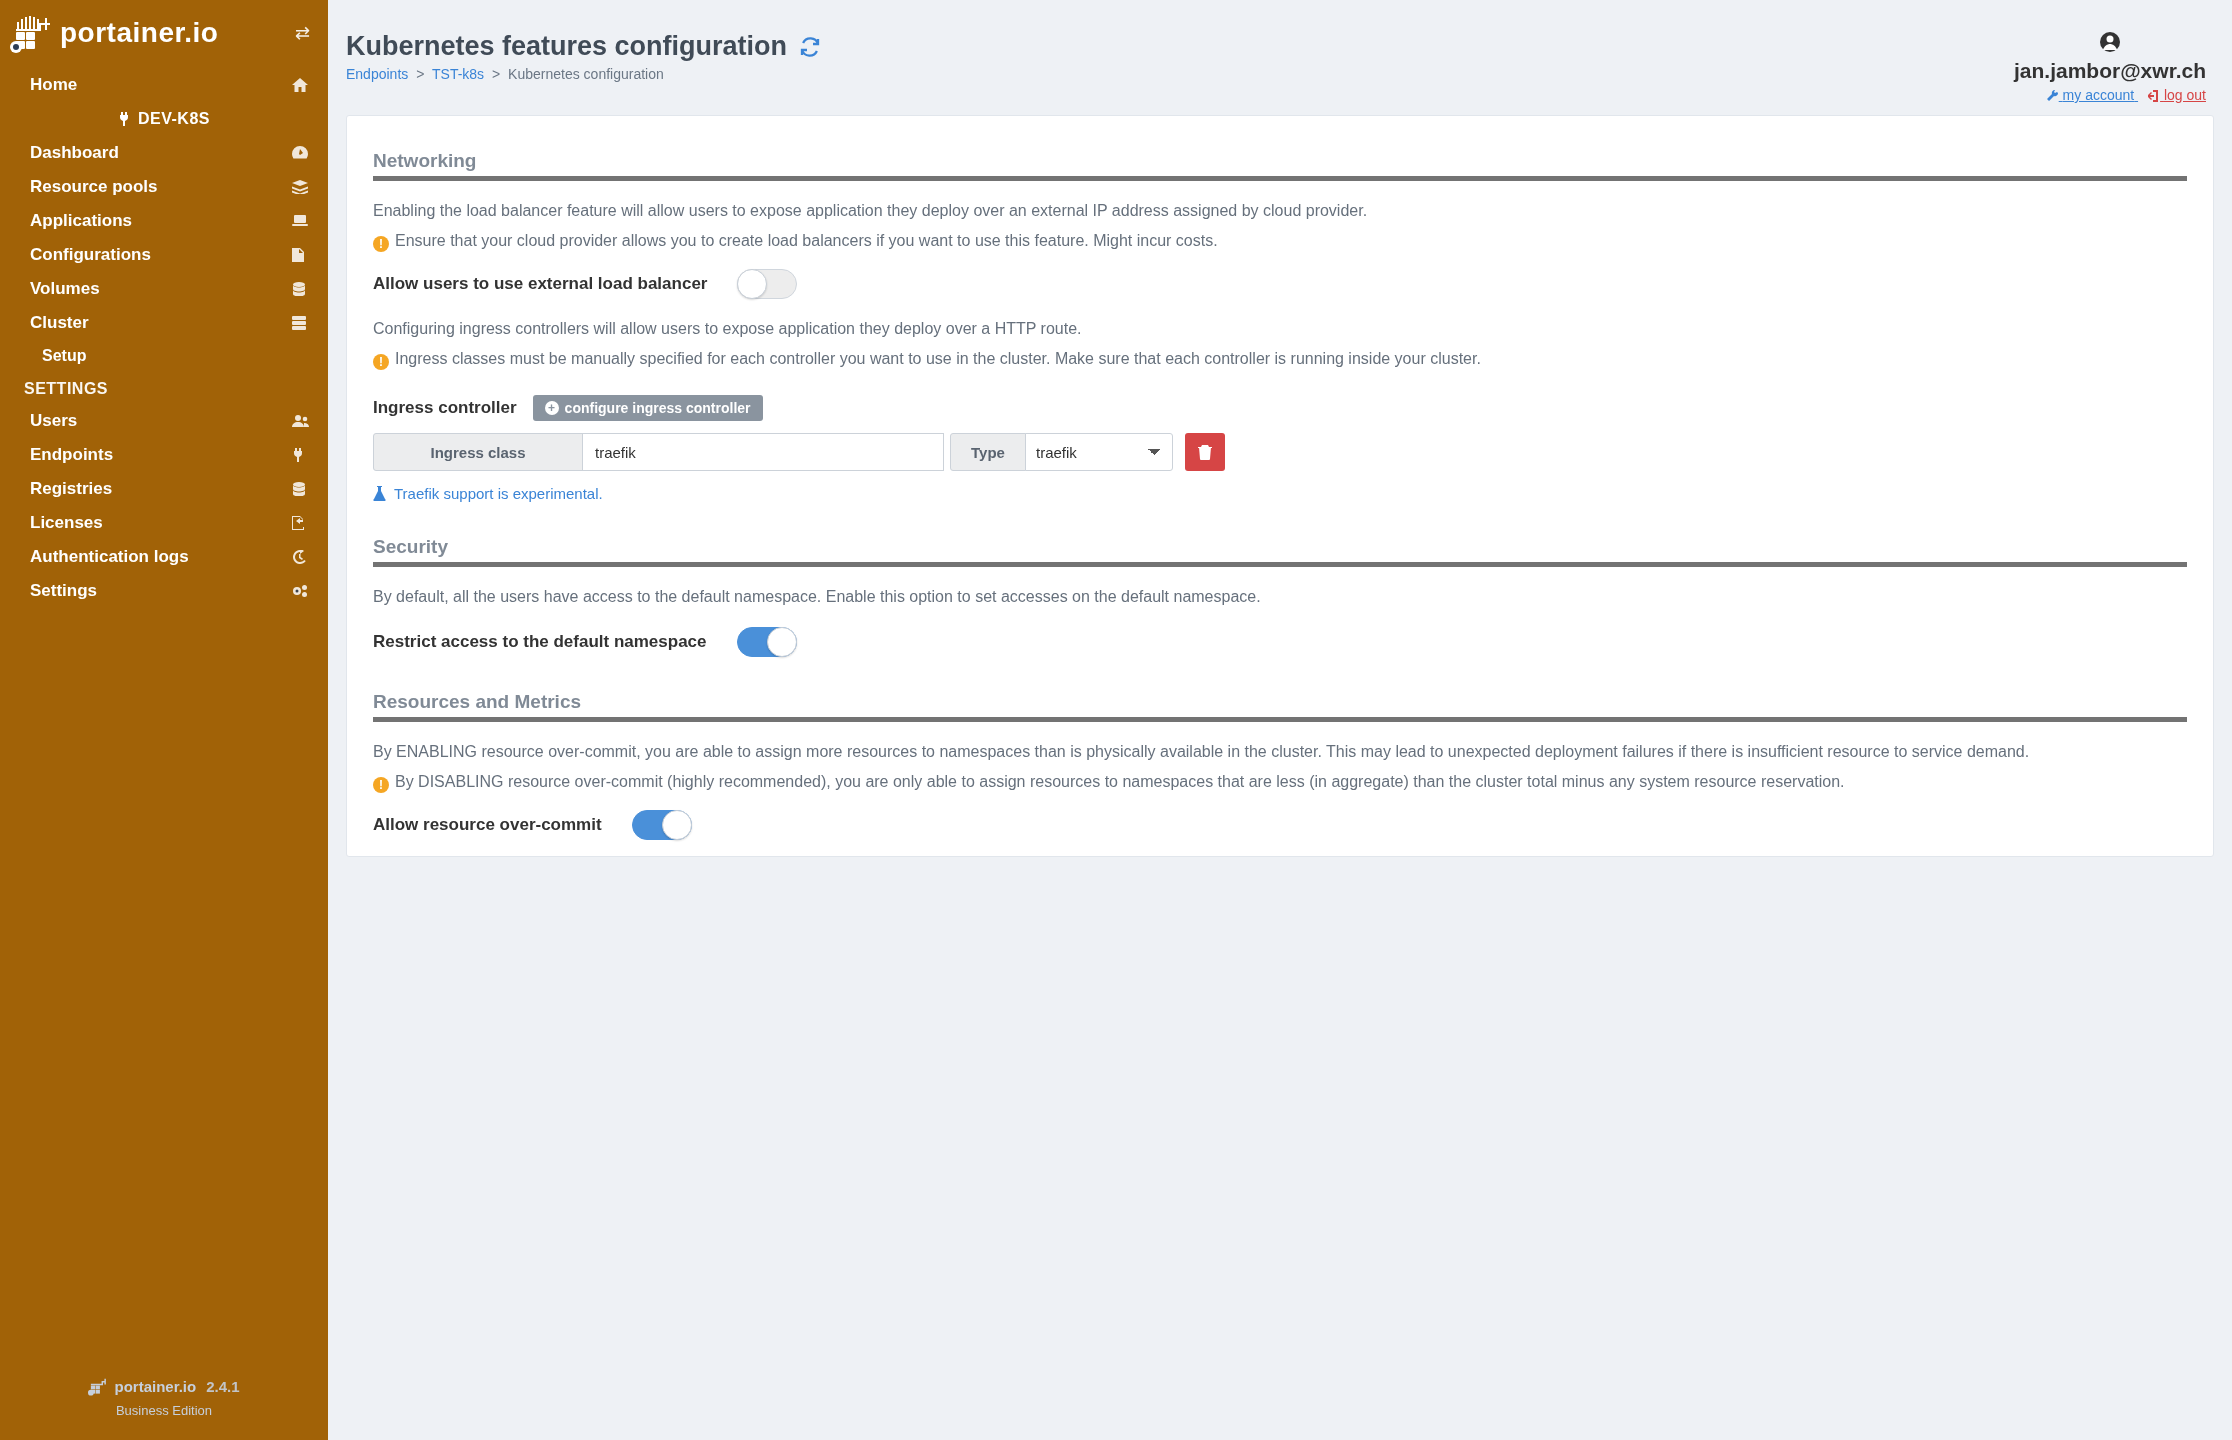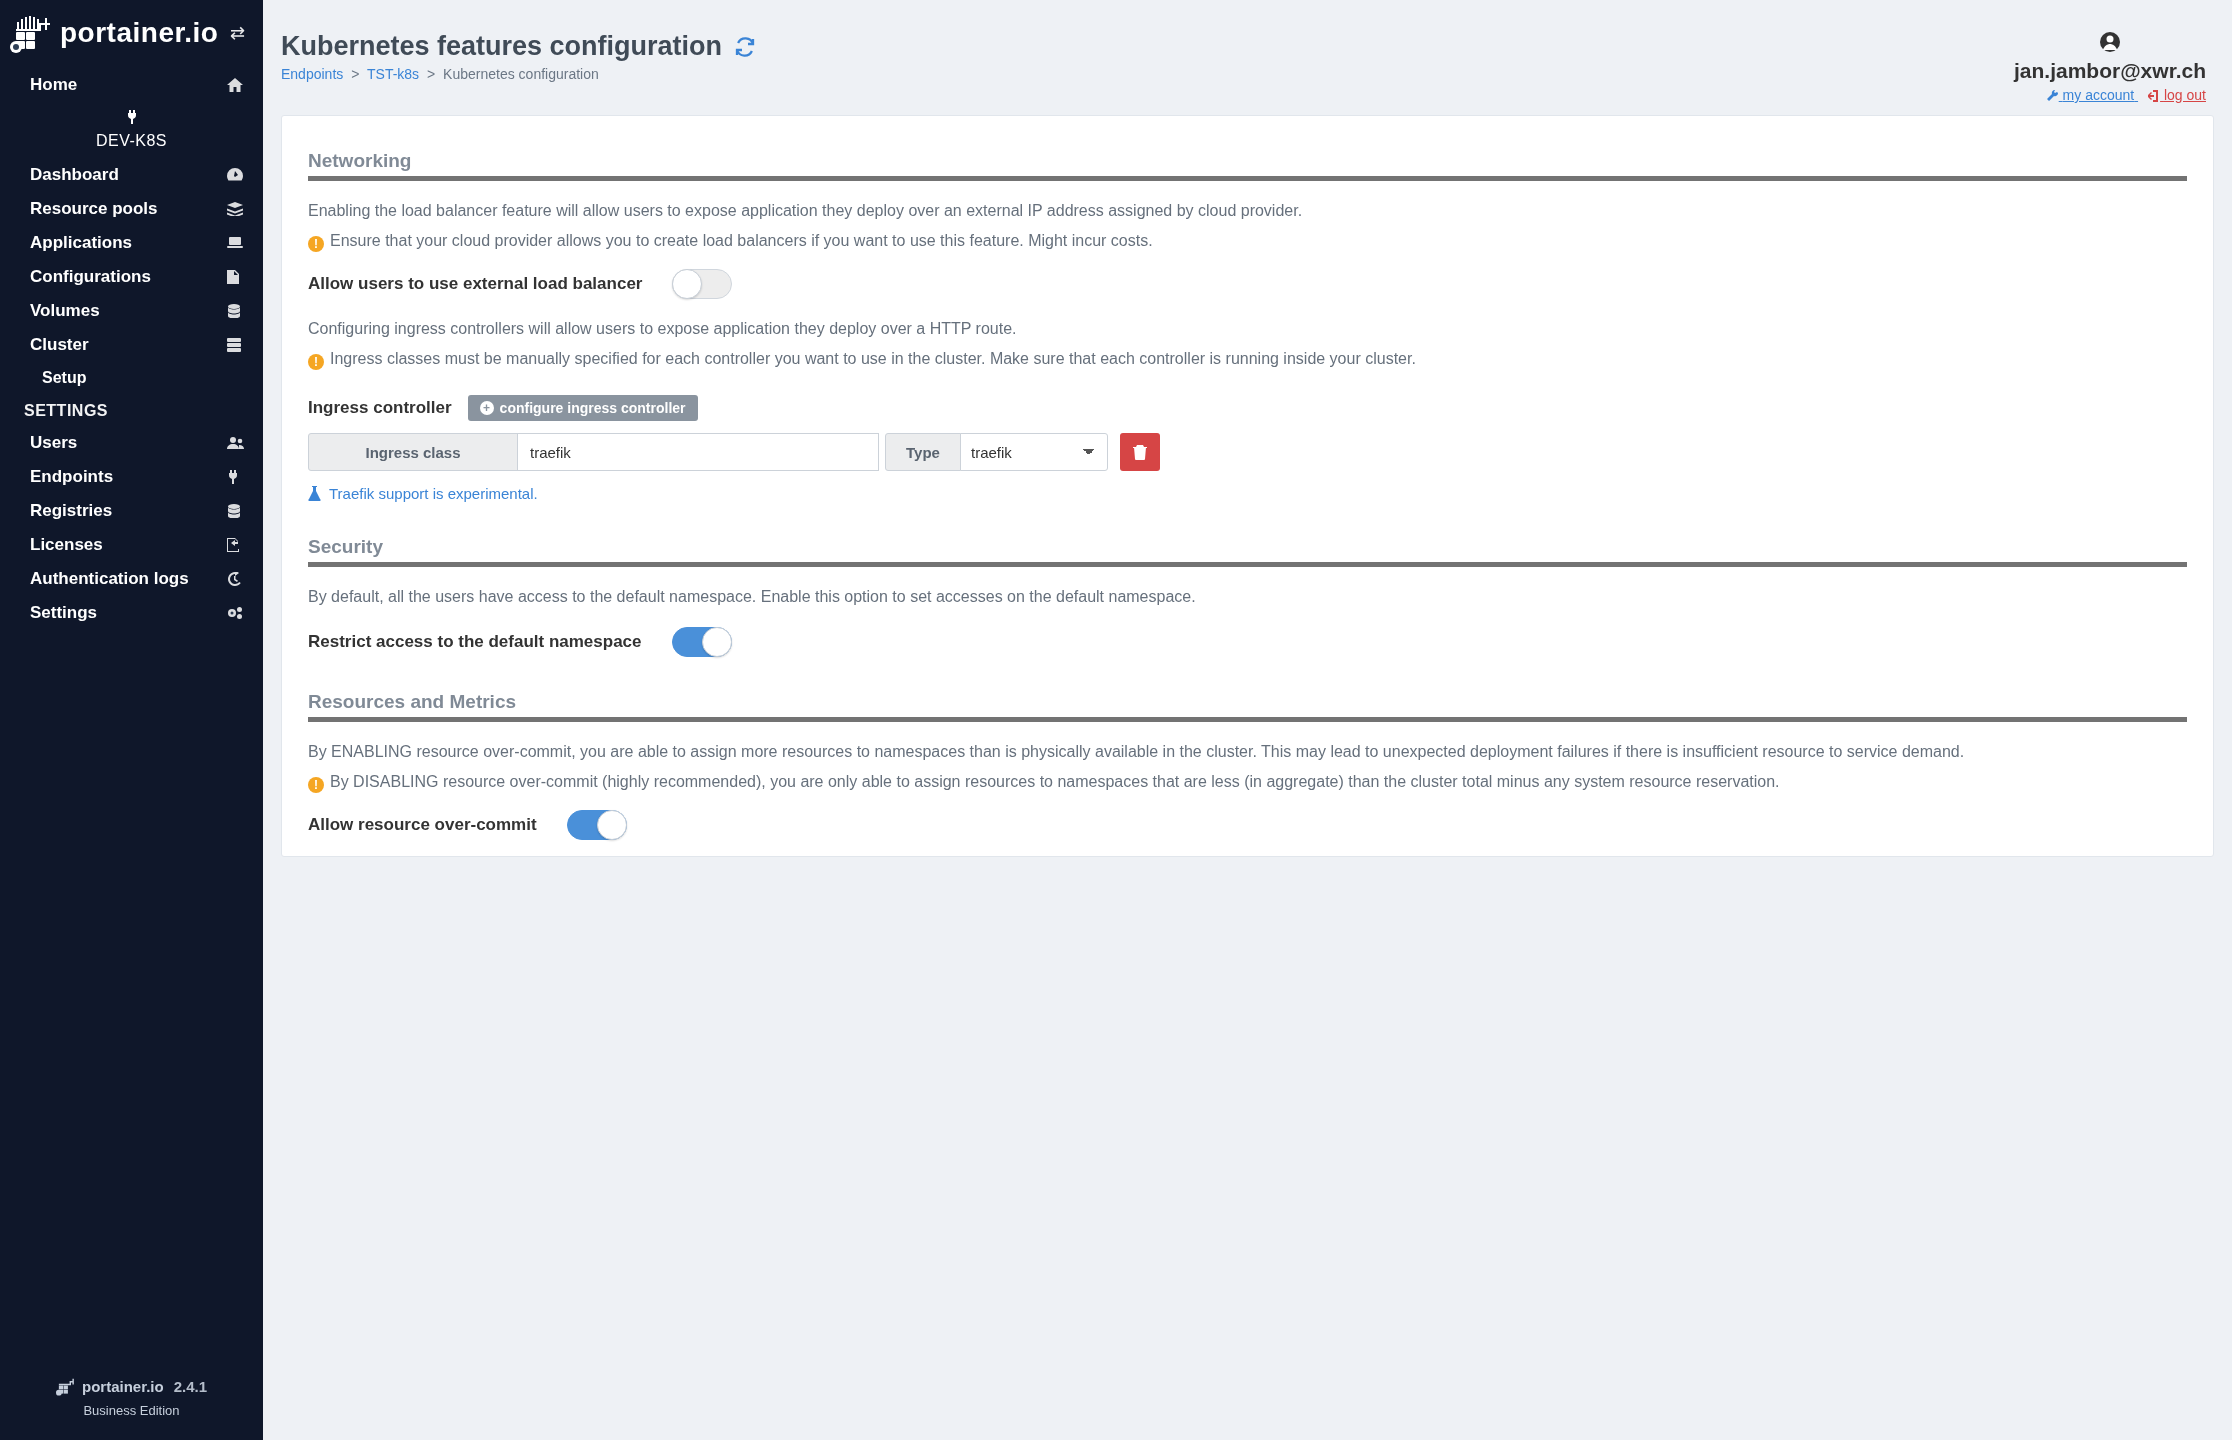--- a/index.html
+++ b/index.html
@@ -1,28 +1,28 @@
 <!DOCTYPE html>
 <html><head>
 <meta charset="utf-8">
 <style>
 * { box-sizing: border-box; margin: 0; padding: 0; }
 body { font-family: -apple-system, "Helvetica Neue", Arial, sans-serif; font-size: 14px; color: #333; background: #eef1f5; overflow: hidden; }
 .app { display: flex; height: 100vh; }
 
 
-.sidebar { width: 263px; background: #0f172a; color: #fff; display: flex; flex-direction: column; flex-shrink: 0; }
+.sidebar { width: 328px; background: #a16207; color: #fff; display: flex; flex-direction: column; flex-shrink: 0; }
 .sidebar-header { display: flex; align-items: center; justify-content: space-between; padding: 10px 18px 2px 10px; }
 .logo { display: flex; align-items: center; gap: 8px; }
 .logo-text { font-size: 28px; font-weight: 600; letter-spacing: 0.5px; }
 .collapse-icon { font-size: 18px; opacity: 0.9; }
 .nav { flex: 1; padding-top: 10px; }
 .nav-item { display: flex; align-items: center; justify-content: space-between; padding: 7px 16px 7px 30px; cursor: pointer; font-size: 17px; font-weight: 600; }
 .nav-item .nav-icon { width: 20px; text-align: center; opacity: 0.85; font-size: 14px; }
-.nav-env { display: flex; align-items: center; justify-content: center; gap: 8px; padding: 8px 0; font-size: 16px; font-weight: 400; letter-spacing: 0.5px; flex-direction: column; }
+.nav-env { display: flex; align-items: center; justify-content: center; gap: 8px; padding: 8px 0; font-size: 16px; font-weight: 700; letter-spacing: 0.5px; }
 .nav-section-header { padding: 8px 22px 6px 24px; font-size: 16px; font-weight: 700; letter-spacing: 0.5px; opacity: 0.95; }
 .nav-subitem { padding: 7px 22px 7px 42px; font-size: 16px; font-weight: 600; cursor: pointer; }
 .sidebar-footer { padding: 14px 0 22px; text-align: center; font-size: 13px; color: #c6cfdc; }
 .sidebar-footer .footer-logo { display: flex; align-items: center; justify-content: center; gap: 6px; font-size: 15px; font-weight: 600; }
 .sidebar-footer .version { margin-left: 4px; opacity: 0.9; }
 .sidebar-footer .edition { margin-top: 6px; font-size: 13px; }
 
 
 .main { flex: 1; display: flex; flex-direction: column; overflow: hidden; background: #eef1f5; }
 .topbar { padding: 31px 26px 10px 18px; }

